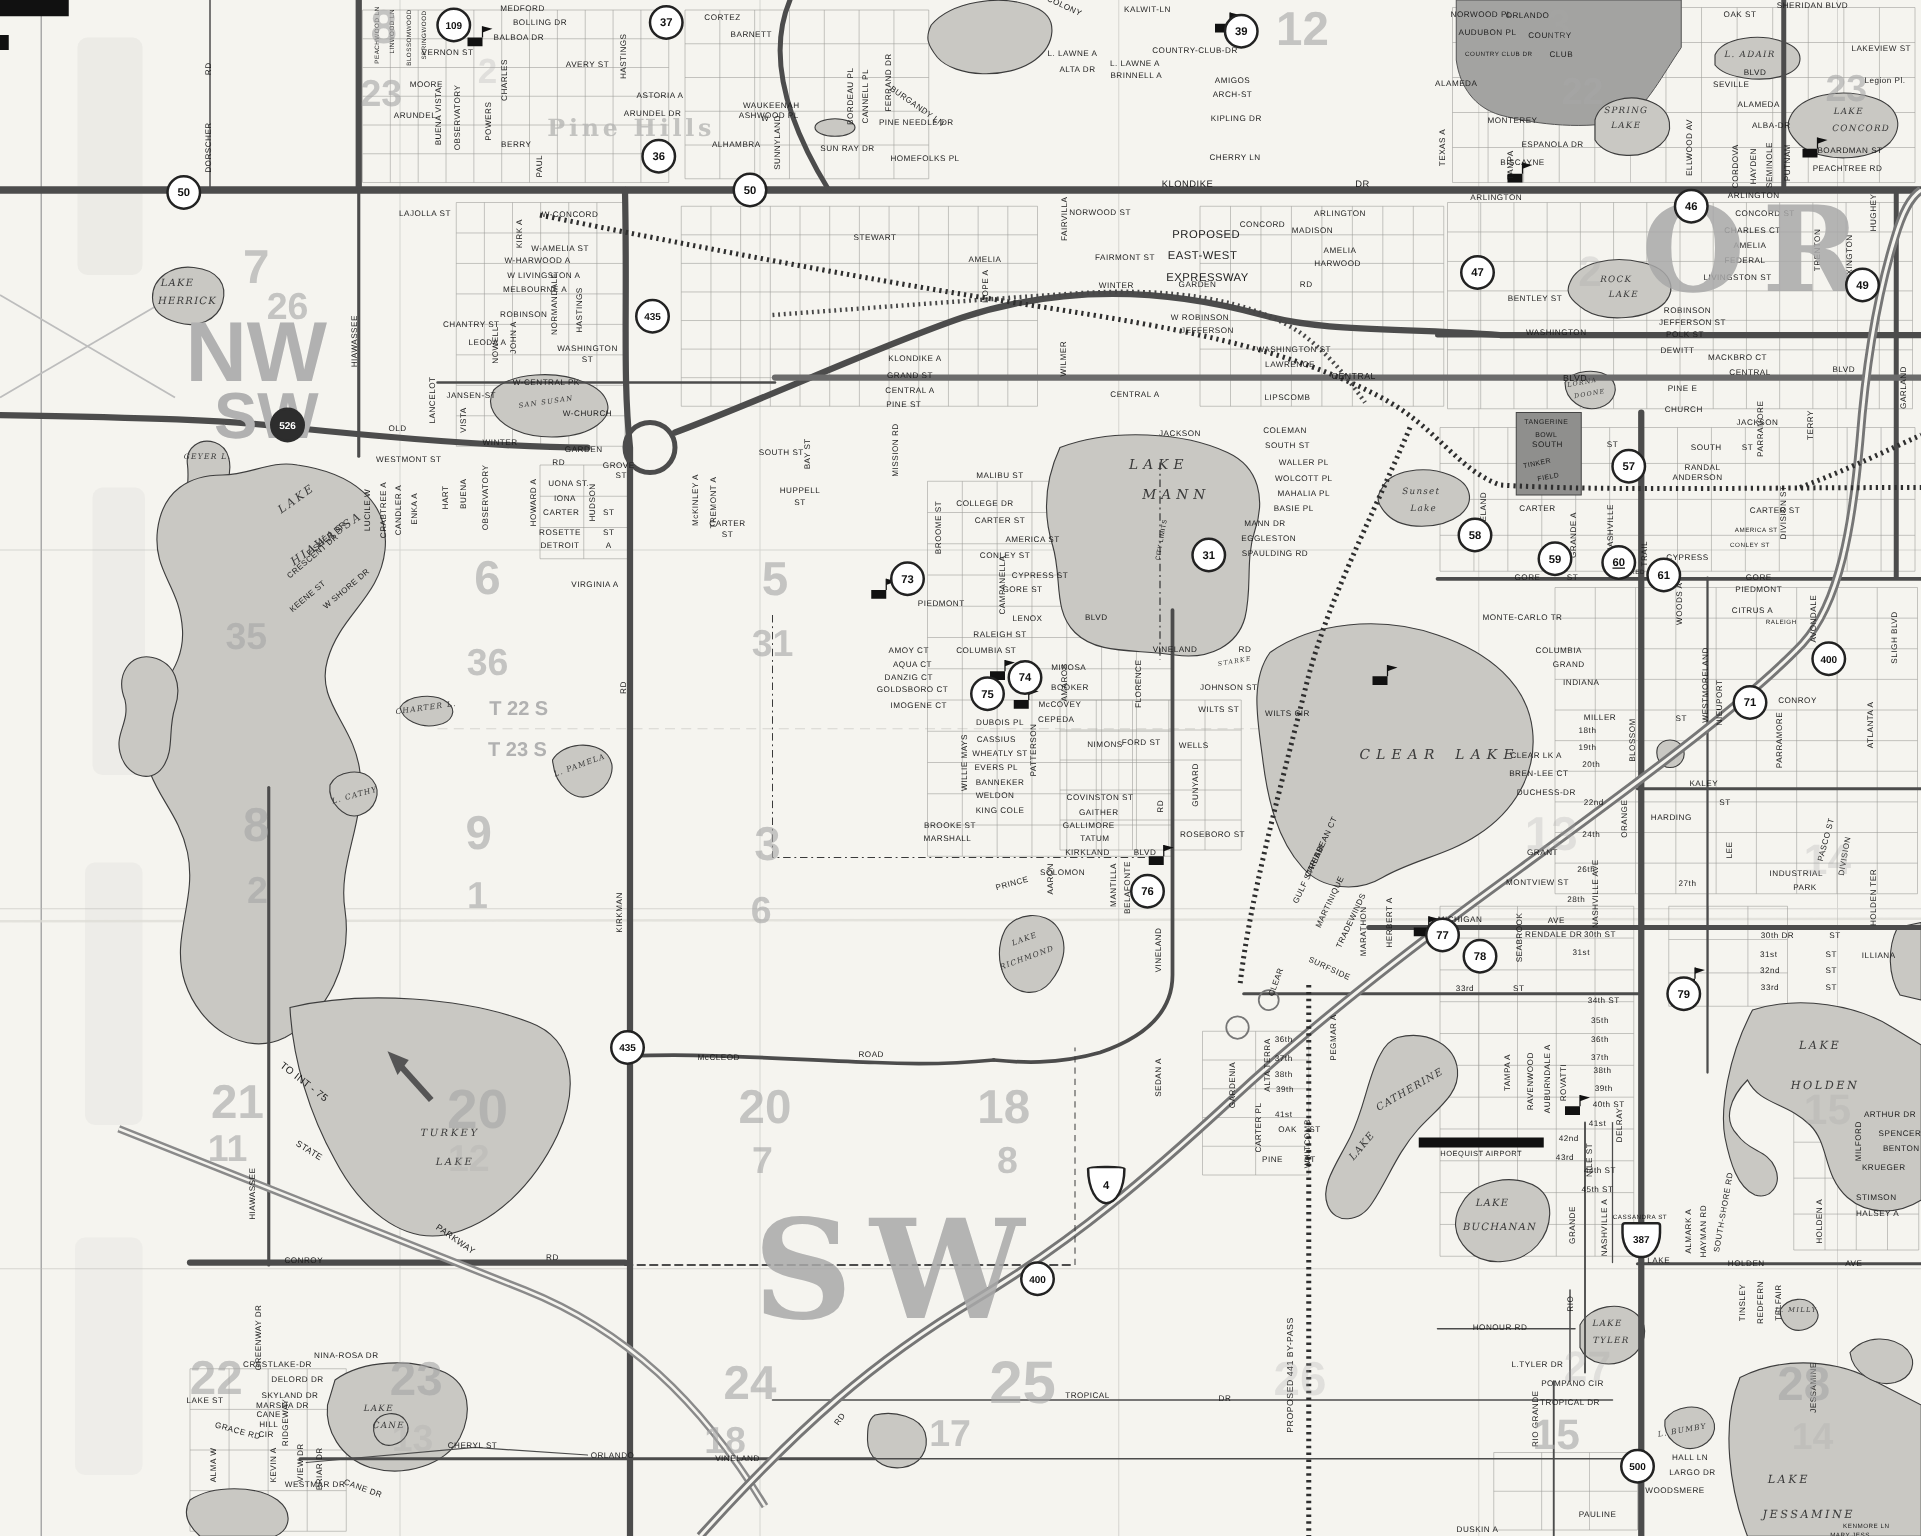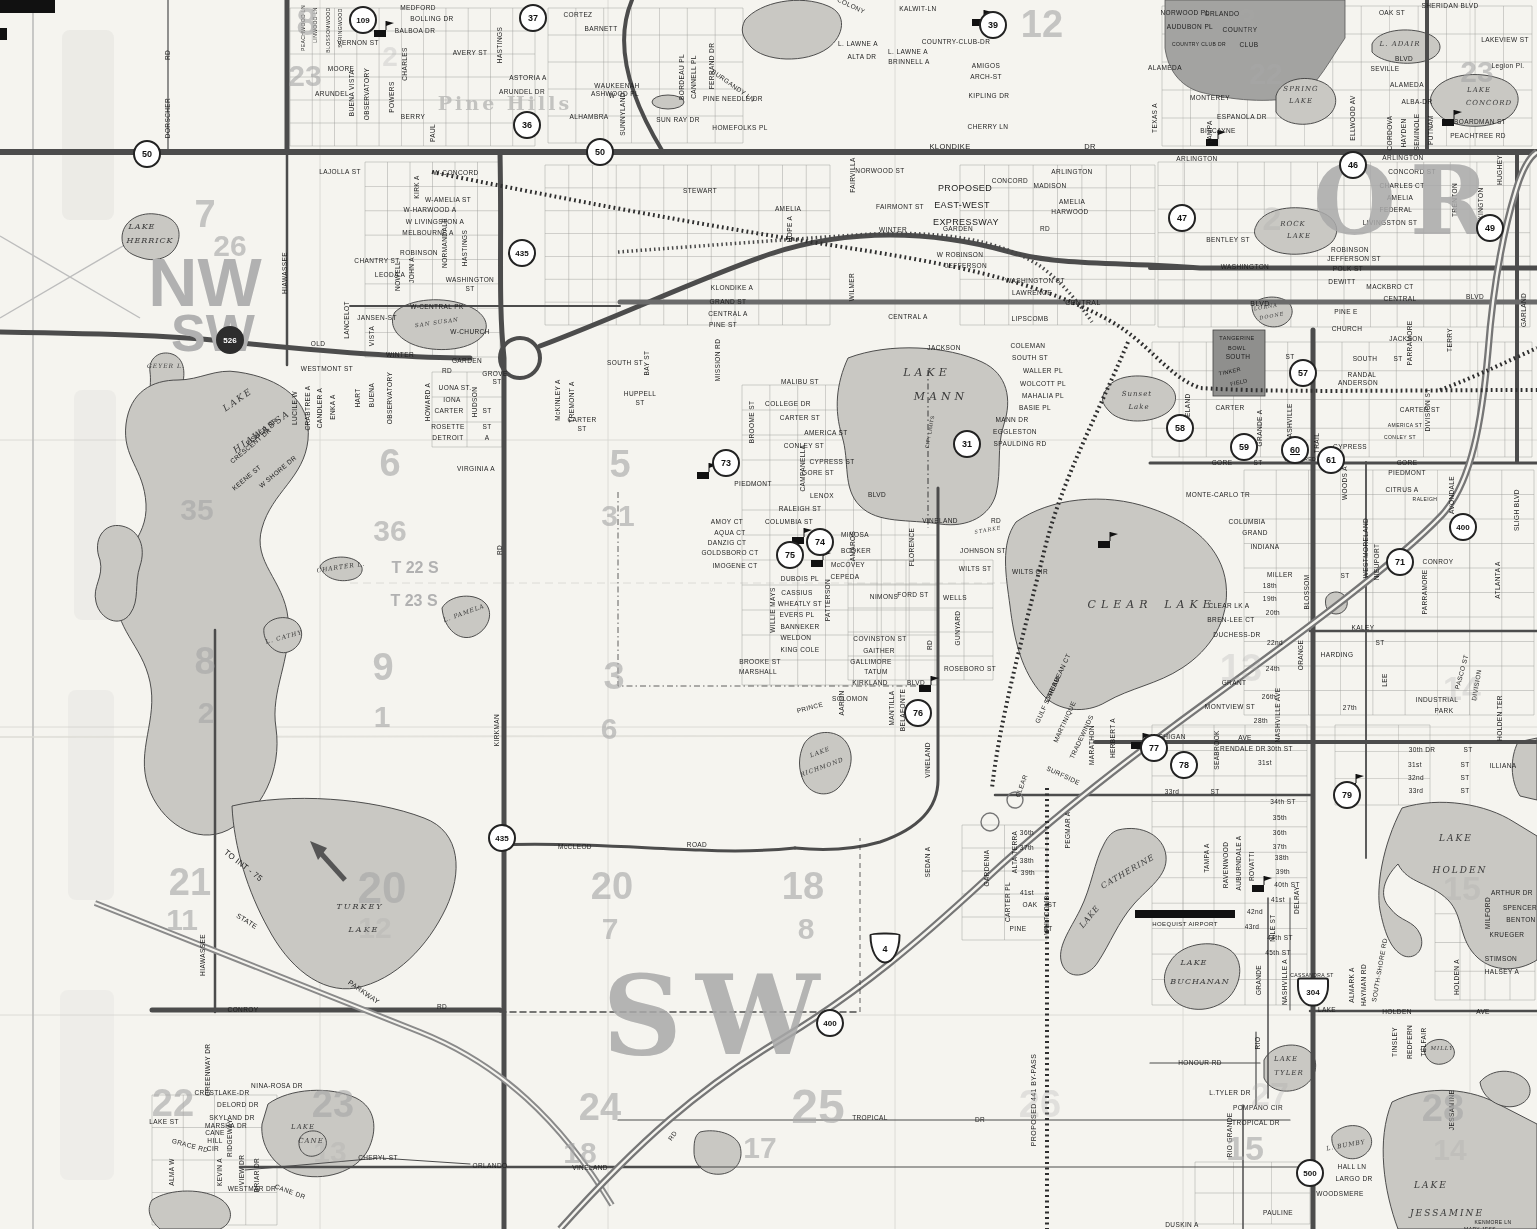--- a/index.html
+++ b/index.html
@@ -1060,16 +1060,16 @@
       <div class="shield " style="left: 726px; top: 463px;">73</div>
       <div class="shield " style="left: 820px; top: 542px;">74</div>
       <div class="shield " style="left: 790px; top: 555px;">75</div>
       <div class="shield " style="left: 918px; top: 713px;">76</div>
       <div class="shield " style="left: 1154px; top: 748px;">77</div>
       <div class="shield " style="left: 1184px; top: 765px;">78</div>
       <div class="shield " style="left: 1347px; top: 795px;">79</div>
       <div class="shield " style="left: 1463px; top: 527px; font-size: 8px;">400</div>
       <div class="shield " style="left: 830px; top: 1023px; font-size: 8px;">400</div>
       <div class="shield " style="left: 1310px; top: 1173px; font-size: 8px;">500</div>
-      <div class="shield us" style="left: 1313px; top: 992px; font-size: 8px;">304</div>
+      <div class="shield us" style="left: 1313px; top: 992px; font-size: 8px;">387</div>
       <div class="shield i4" style="left: 885px; top: 948px;">4</div>
     </div>
 </div>
 
 </body></html>

